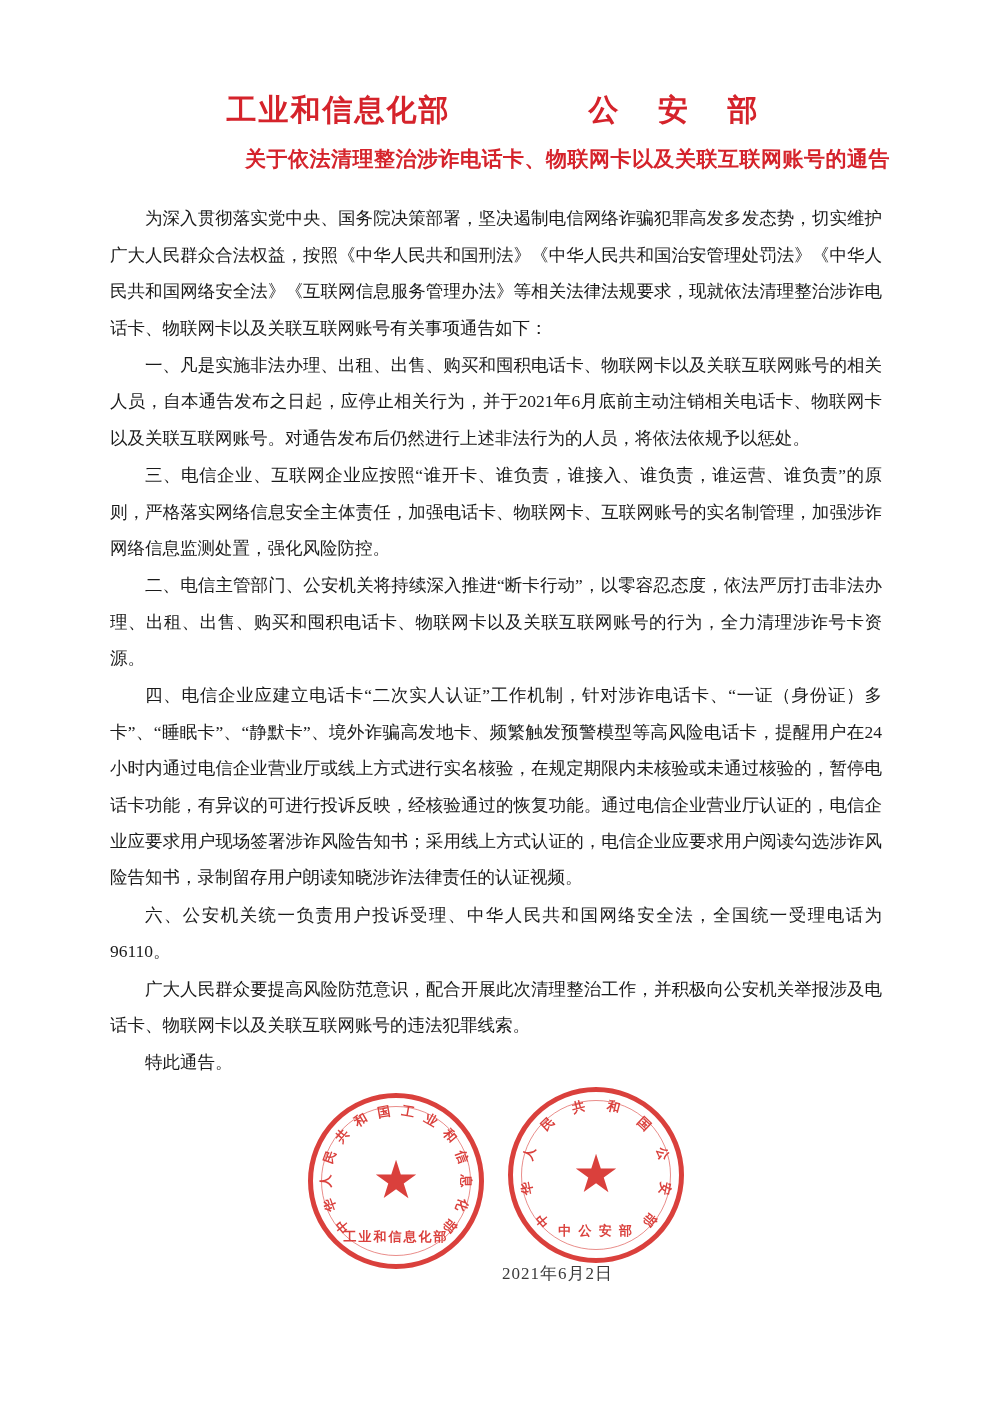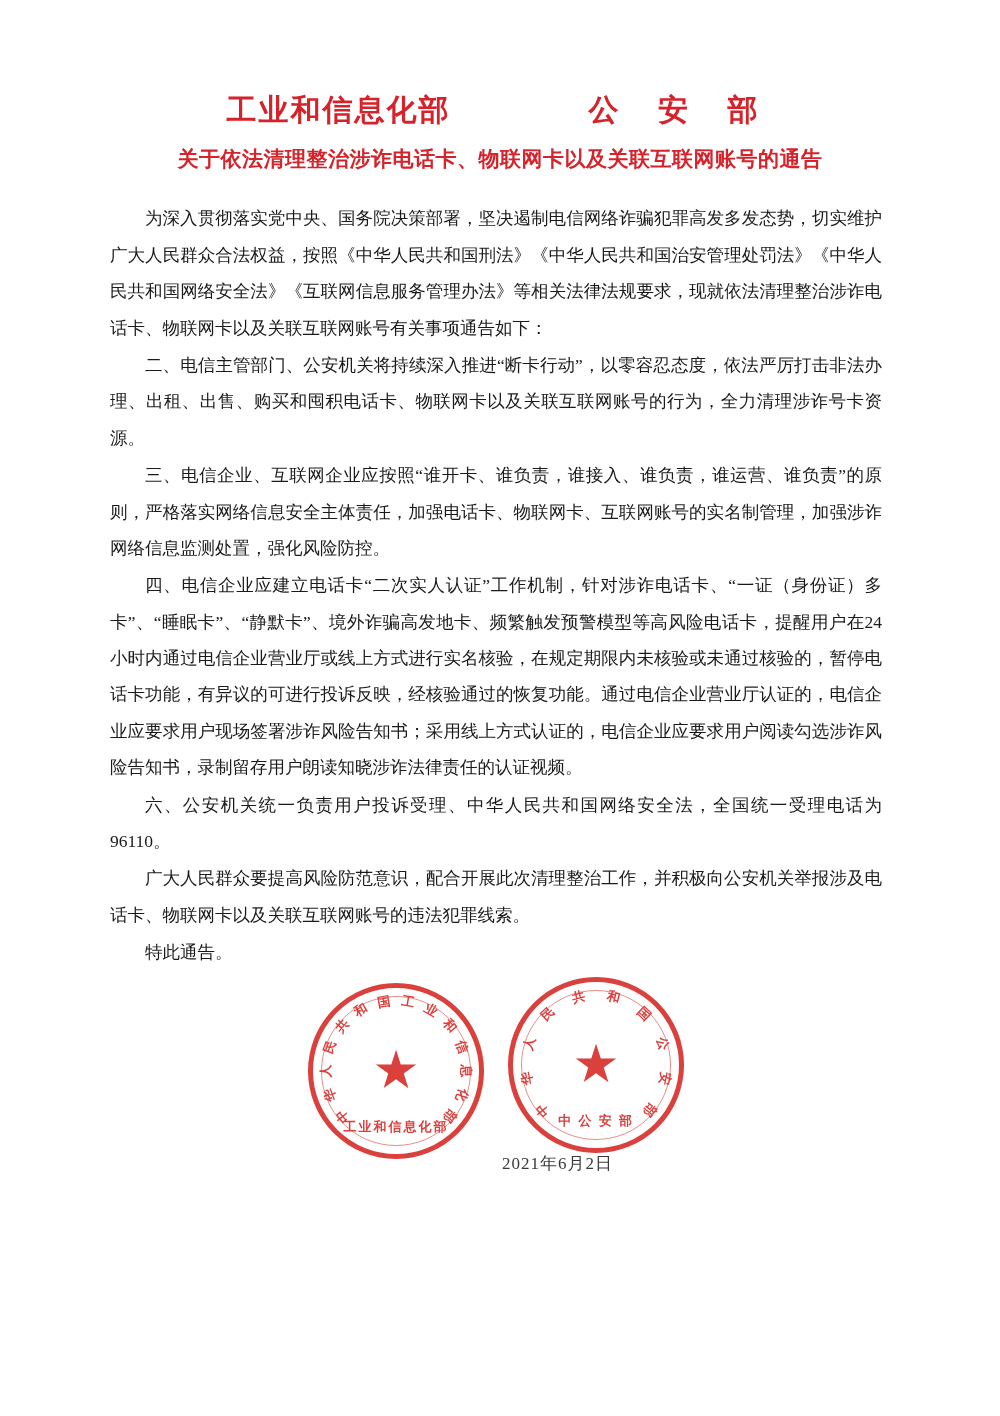--- a/index.html
+++ b/index.html
@@ -36,21 +36,21 @@
     font-weight: bold;
     letter-spacing: 2px;
     font-family: "Liberation Serif", "DejaVu Serif", serif;
   }
   .ministry.spaced {
     letter-spacing: 16px;
     padding-left: 8px;
     margin-left: 40px;
   }
   .doc-title {
-    text-align: center;
+    text-align: right;
     color: #d5232b;
     font-size: 21px;
     font-weight: bold;
     letter-spacing: 0.5px;
     margin: 12px 0 26px 0;
     line-height: 1.4;
   }
   .body-text {
     font-size: 17.5px;
     line-height: 2.08;
@@ -136,22 +136,23 @@
 
   <div class="header-ministries">
     <div class="ministry">工业和信息化部</div>
     <div class="ministry spaced">公 安 部</div>
   </div>
 
   <div class="doc-title">关于依法清理整治涉诈电话卡、物联网卡以及关联互联网账号的通告</div>
 
   <div class="body-text">
     <p>为深入贯彻落实党中央、国务院决策部署，坚决遏制电信网络诈骗犯罪高发多发态势，切实维护广大人民群众合法权益，按照《中华人民共和国刑法》《中华人民共和国治安管理处罚法》《中华人民共和国网络安全法》《互联网信息服务管理办法》等相关法律法规要求，现就依法清理整治涉诈电话卡、物联网卡以及关联互联网账号有关事项通告如下：</p>
+    <p>一、凡是实施非法办理、出租、出售、购买和囤积电话卡、物联网卡以及关联互联网账号的相关人员，自本通告发布之日起，应停止相关行为，并于2021年6月底前主动注销相关电话卡、物联网卡以及关联互联网账号。对通告发布后仍然进行上述非法行为的人员，将依法依规予以惩处。</p>
+    <p>三、电信企业、互联网企业应按照“谁开卡、谁负责，谁接入、谁负责，谁运营、谁负责”的原则，严格落实网络信息安全主体责任，加强电话卡、物联网卡、互联网账号的实名制管理，加强涉诈网络信息监测处置，强化风险防控。</p>
     <p>二、电信主管部门、公安机关将持续深入推进“断卡行动”，以零容忍态度，依法严厉打击非法办理、出租、出售、购买和囤积电话卡、物联网卡以及关联互联网账号的行为，全力清理涉诈号卡资源。</p>
-    <p>三、电信企业、互联网企业应按照“谁开卡、谁负责，谁接入、谁负责，谁运营、谁负责”的原则，严格落实网络信息安全主体责任，加强电话卡、物联网卡、互联网账号的实名制管理，加强涉诈网络信息监测处置，强化风险防控。</p>
     <p>四、电信企业应建立电话卡“二次实人认证”工作机制，针对涉诈电话卡、“一证（身份证）多卡”、“睡眠卡”、“静默卡”、境外诈骗高发地卡、频繁触发预警模型等高风险电话卡，提醒用户在24小时内通过电信企业营业厅或线上方式进行实名核验，在规定期限内未核验或未通过核验的，暂停电话卡功能，有异议的可进行投诉反映，经核验通过的恢复功能。通过电信企业营业厅认证的，电信企业应要求用户现场签署涉诈风险告知书；采用线上方式认证的，电信企业应要求用户阅读勾选涉诈风险告知书，录制留存用户朗读知晓涉诈法律责任的认证视频。</p>
     <p>六、公安机关统一负责用户投诉受理、中华人民共和国网络安全法，全国统一受理电话为96110。</p>
     <p>广大人民群众要提高风险防范意识，配合开展此次清理整治工作，并积极向公安机关举报涉及电话卡、物联网卡以及关联互联网账号的违法犯罪线索。</p>
     <p class="closing">特此通告。</p>
   </div>
 
   <div class="seal-area">
 
     <div class="seal seal-1">
       <div class="seal-ring-inner"></div>

